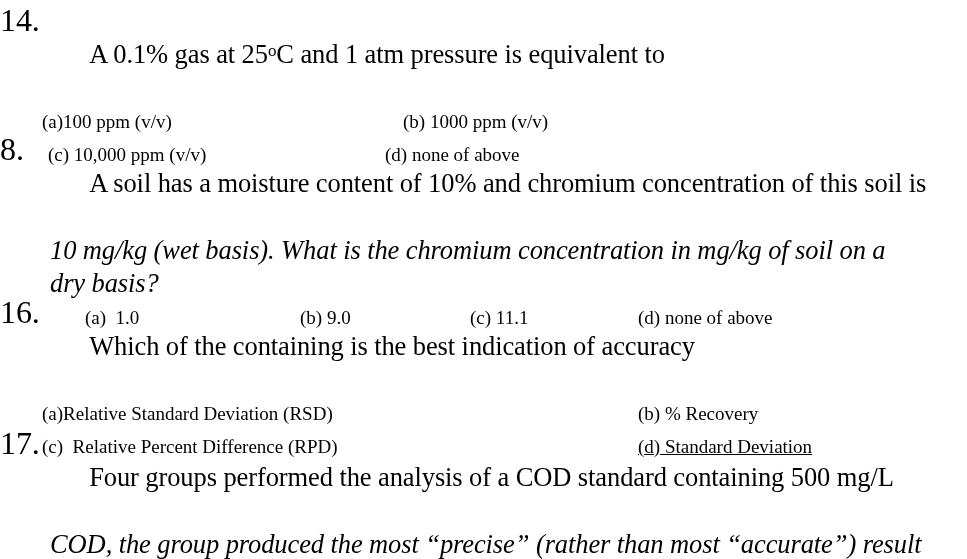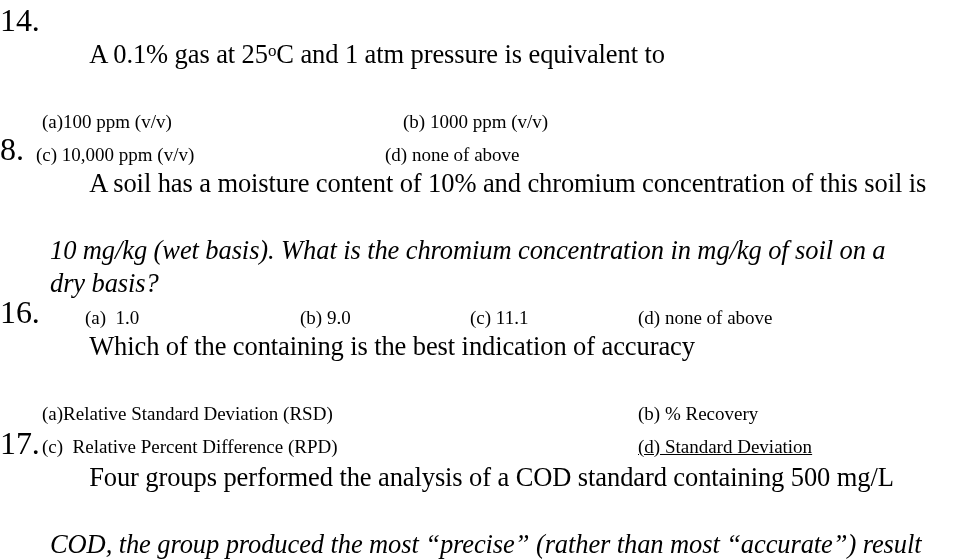--- a/index.html
+++ b/index.html
@@ -74,21 +74,21 @@
 
   <div class="q-block" style="top:4px;">
     <div class="q-line q-text-first">
       <span class="q-num">14.</span><span>A 0.1% gas at 25</span><span class="sup-deg">o</span><span>C and 1 atm pressure is equivalent to</span>
     </div>
     <div class="opt-row">
       <span class="opt" style="left:42px;">(a)100 ppm (v/v)</span>
       <span class="opt" style="left:403px;">(b) 1000 ppm (v/v)</span>
     </div>
     <div class="opt-row">
-      <span class="opt" style="left:36px;">(c) 10,000 ppm (v/v)</span>
+      <span class="opt" style="left:48px;">(c) 10,000 ppm (v/v)</span>
       <span class="opt" style="left:385px;">(d) none of above</span>
     </div>
   </div>
 
   <div class="q-block" style="top:133px;">
     <div class="q-line q-text-first">
       <span class="q-num">8.</span><span>A soil has a moisture content of 10% and chromium concentration of this soil is</span>
     </div>
     <div class="q-line q-text-cont">10 mg/kg (wet basis). What is the chromium concentration in mg/kg of soil on a</div>
     <div class="q-line q-text-cont">dry basis?</div>

